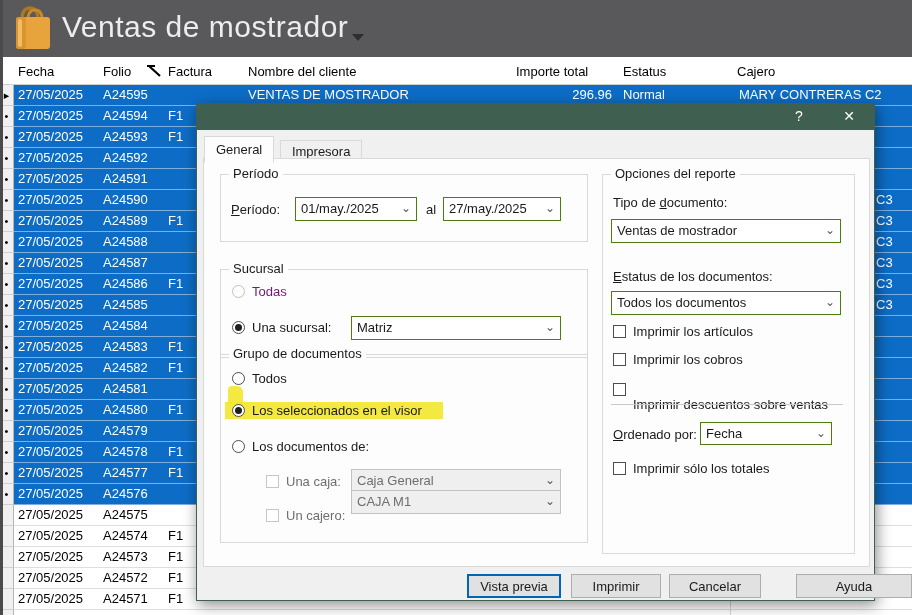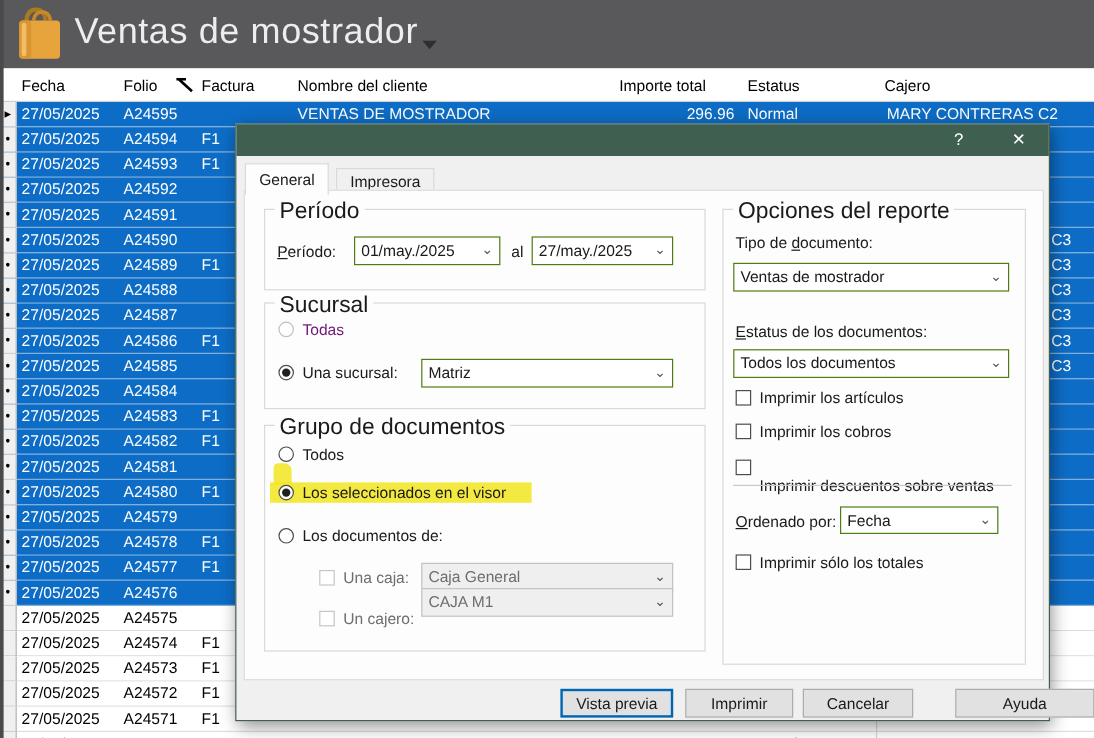--- a/index.html
+++ b/index.html
@@ -39,23 +39,23 @@
   #dlg-title { position:absolute; left:9px; top:5px; font-size:13px; }
   #dlg-help { position:absolute; right:62px; top:4px; width:26px; text-align:center; font-size:14px; cursor:default; }
   #dlg-close { position:absolute; right:10px; top:4px; width:30px; text-align:center; font-size:14px; cursor:default; }
   
   #tabs { position:absolute; left:7px; top:32px; height:23px; }
   .tab { position:relative; display:inline-block; padding:3px 11px 4px; border:1px solid #d9d9d9; background:#f0f0f0; margin-right:2px; top:2px; font-size:13px; }
   .tab.active { background:#fdfdfd; border-bottom:1px solid #fdfdfd; top:0; padding:5px 11px 5px; z-index:3; }
   #page { position:absolute; left:6px; top:54px; width:667px; height:409px; background:#fdfdfd; border:1px solid #d9d9d9; }
   
   .group { position:absolute; border:1px solid #d9d9d9; }
-  .legend { position:absolute; top:-9px; left:8px; background:#fdfdfd; padding:0 4px; font-size:19px; color:#1a1a1a; }
+  .legend { position:absolute; top:-9px; left:8px; background:#fdfdfd; padding:0 4px; font-size:13px; color:#1a1a1a; }
   #g-periodo { left:16px; top:15px;  width:368px; height:68px; }
-  #g-sucursal{ left:16px; top:93px;  width:368px; height:89px; }
+  #g-sucursal{ left:16px; top:110px;  width:368px; height:89px; }
   #g-grupo   { left:16px; top:195px; width:368px; height:189px; }
   #g-opciones{ left:398px; top:15px; width:253px; height:380px; }
   .u { text-decoration:underline; }
   
   .select { position:absolute; height:24px; background:#fff; border:1px solid #4d7c0f; padding:3px 18px 0 5px; white-space:nowrap; overflow:hidden; }
   .select .chev { position:absolute; right:5px; top:3px; color:#5a5a5a; font-size:12px; }
   .select.disabled { background:#efefef; border-color:#c3c3c3; color:#6e6e6e; }
   .radio { position:absolute; width:13px; height:13px; border:1px solid #4d4d4d; border-radius:50%; background:#fff; }
   .radio.on::after { content:""; position:absolute; left:2px; top:2px; width:7px; height:7px; border-radius:50%; background:#1f1f1f; }
   .radio.disabled { border-color:#c0c0c0; }

